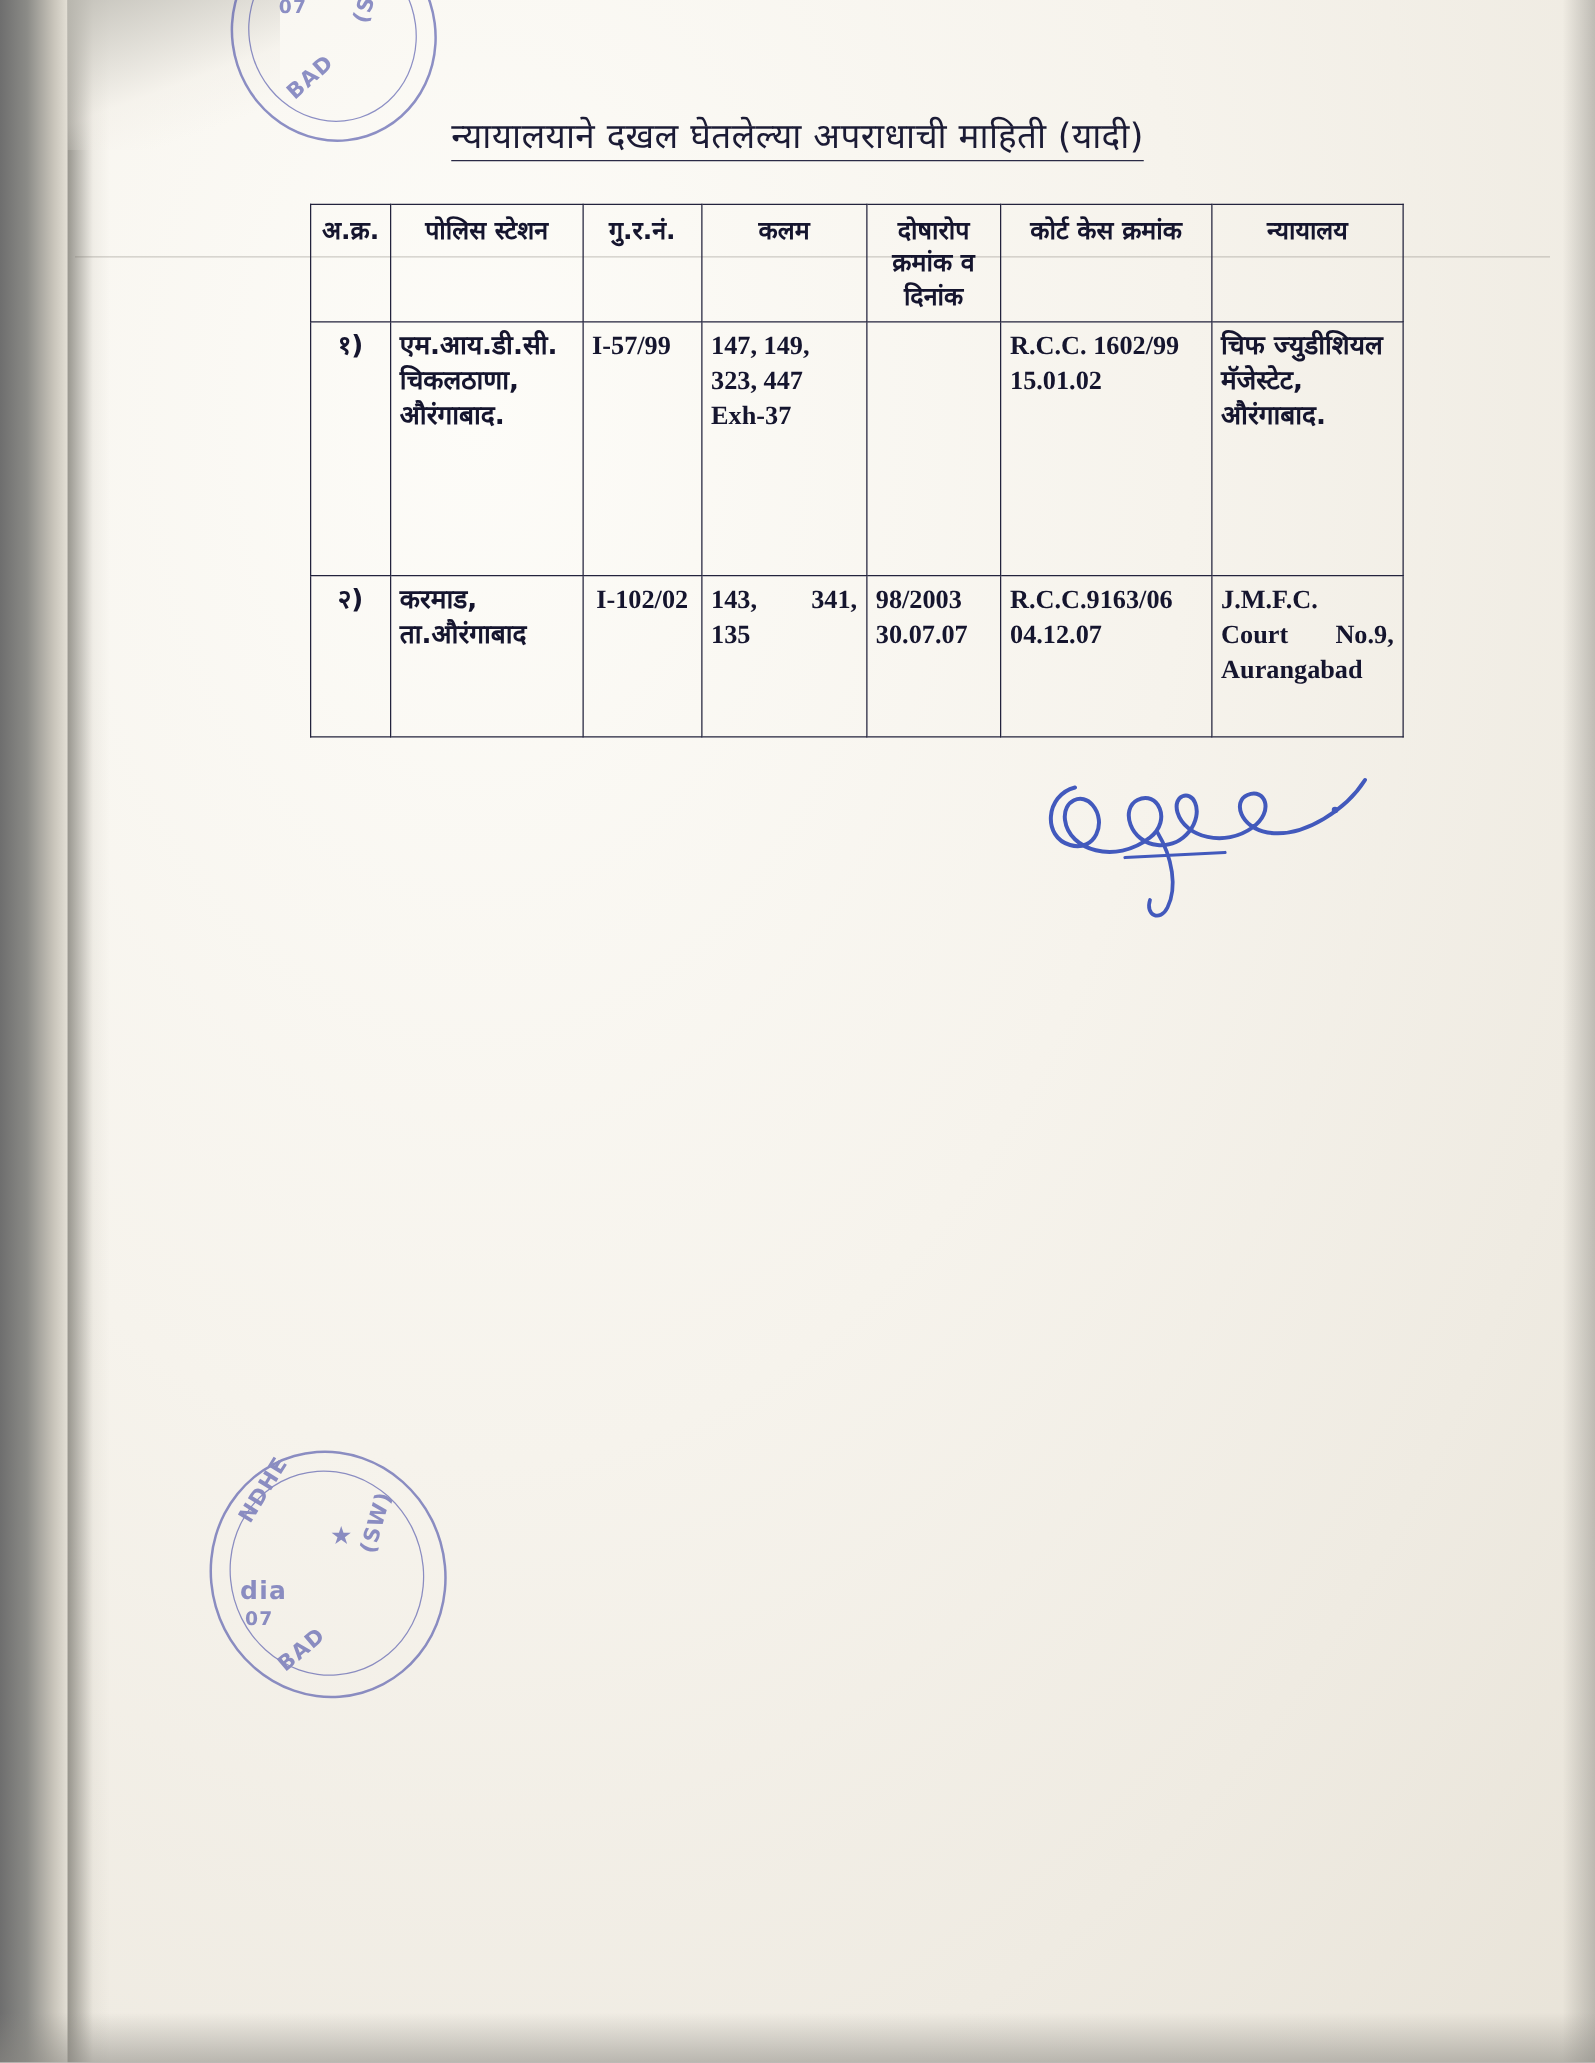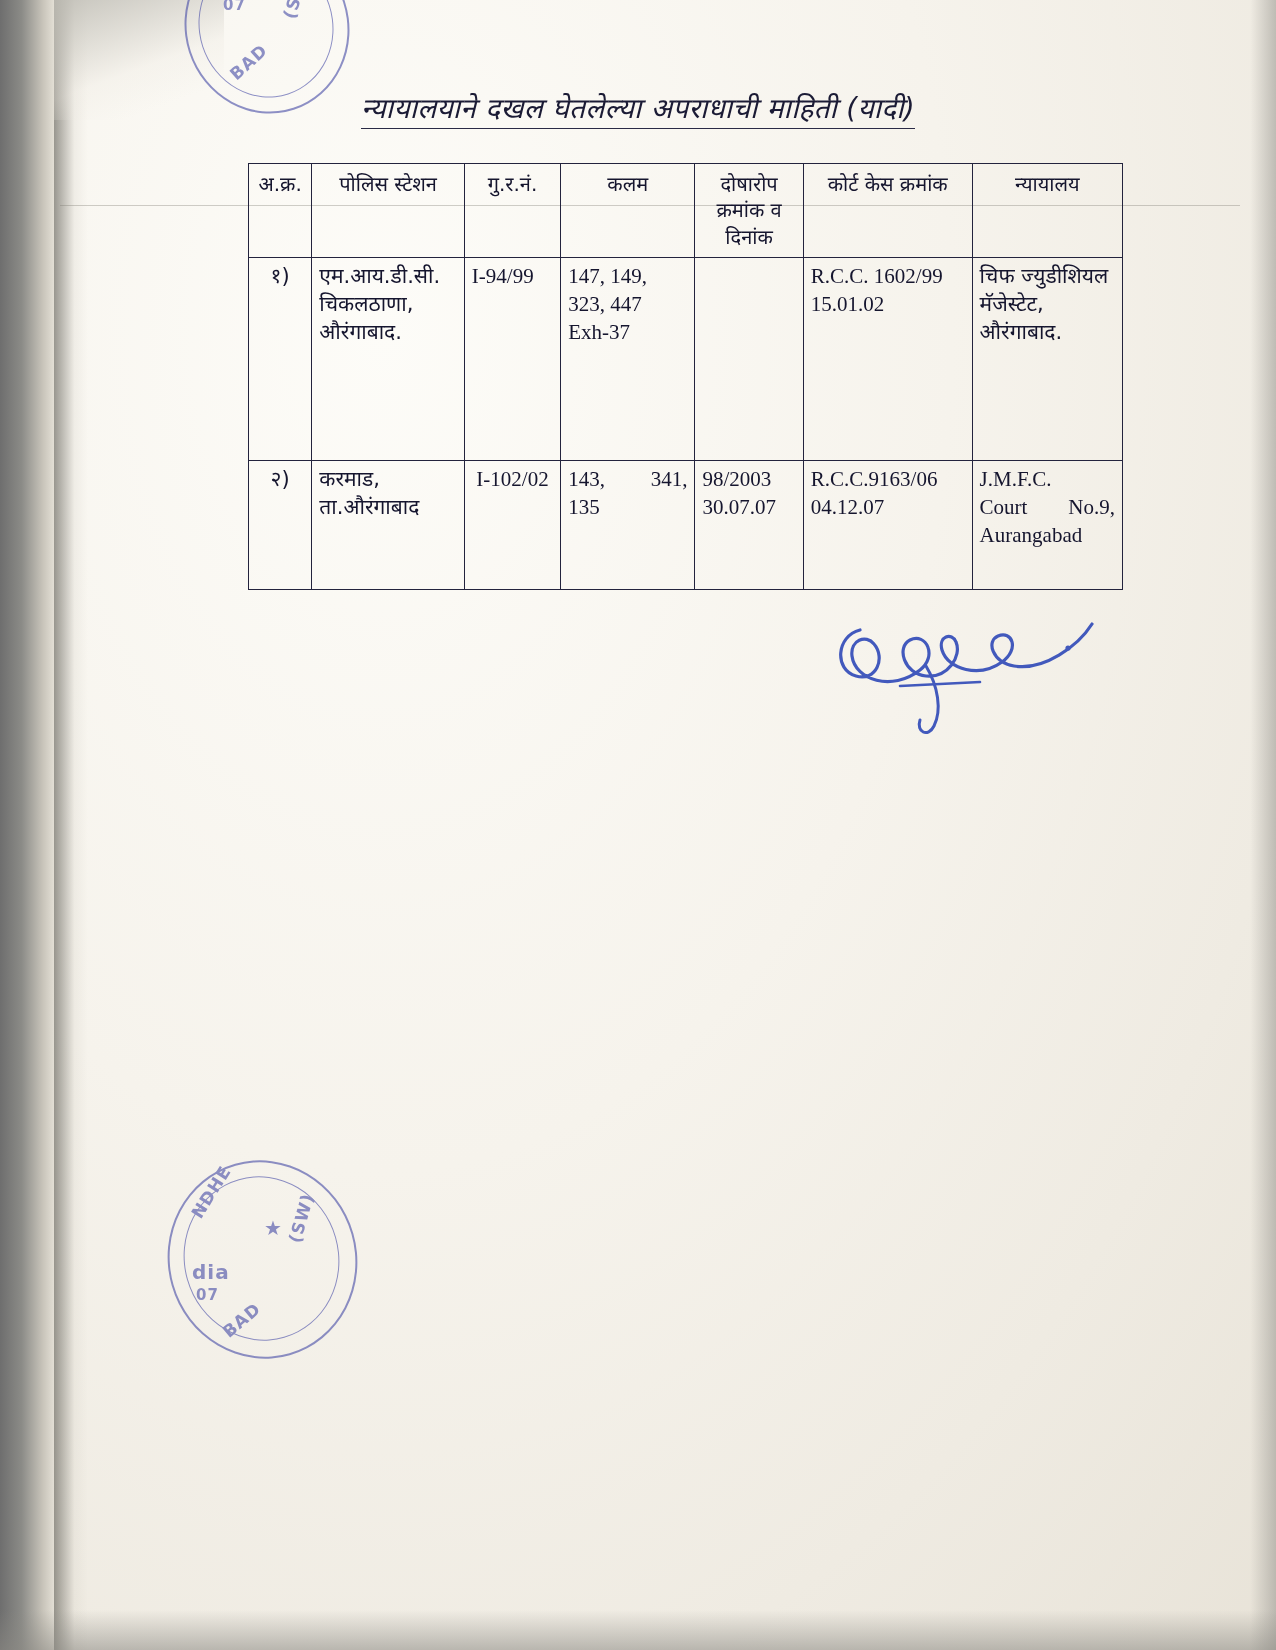--- a/index.html
+++ b/index.html
@@ -65,42 +65,41 @@
   
   #title {
     position: absolute;
     left: 0; top: 88px;
     width: 100%;
     text-align: center;
     font-family: "DejaVu Sans", sans-serif;
     font-size: 28px;
     color: #1b1b35;
     letter-spacing: 0.3px;
-    font-style: italic;
   }
   #title span.under {
     border-bottom: 1.5px solid #2a2a45;
     padding-bottom: 3px;
   }
 
   
   #records-table {
     position: absolute;
     left: 248px;
     top: 163px;
     width: 875px;
     border-collapse: collapse;
     color: #15152e;
   }
   #records-table td, #records-table th {
     border: 1.4px solid #23233d;
     vertical-align: top;
     padding: 5px 7px;
     font-size: 21px;
-    font-weight: normal;
+    font-weight: bold;
     line-height: 1.32;
   }
   #records-table thead th {
     text-align: center;
     font-family: "DejaVu Sans", sans-serif;
     font-size: 20px;
     padding: 7px 5px;
     vertical-align: top;
   }
   .col-sr    { width: 58px; }
@@ -183,21 +182,21 @@
         <th class="col-sec dev">कलम</th>
         <th class="col-chg dev">दोषारोप क्रमांक व दिनांक</th>
         <th class="col-case dev">कोर्ट केस क्रमांक</th>
         <th class="col-court dev">न्यायालय</th>
       </tr>
     </thead>
     <tbody>
       <tr class="row1">
         <td class="dev center">१)</td>
         <td class="dev">एम.आय.डी.सी. चिकलठाणा, औरंगाबाद.</td>
-        <td>I-94/99</td>
+        <td>I-57/99</td>
         <td>147, 149, 323, 447 Exh-37</td>
         <td></td>
         <td>R.C.C. 1602/99 15.01.02</td>
         <td class="dev">चिफ ज्युडीशियल मॅजेस्टेट, औरंगाबाद.</td>
       </tr>
       <tr class="row2">
         <td class="dev center">२)</td>
         <td class="dev">करमाड, ता.औरंगाबाद</td>
         <td class="center">I-102/02</td>
         <td>

